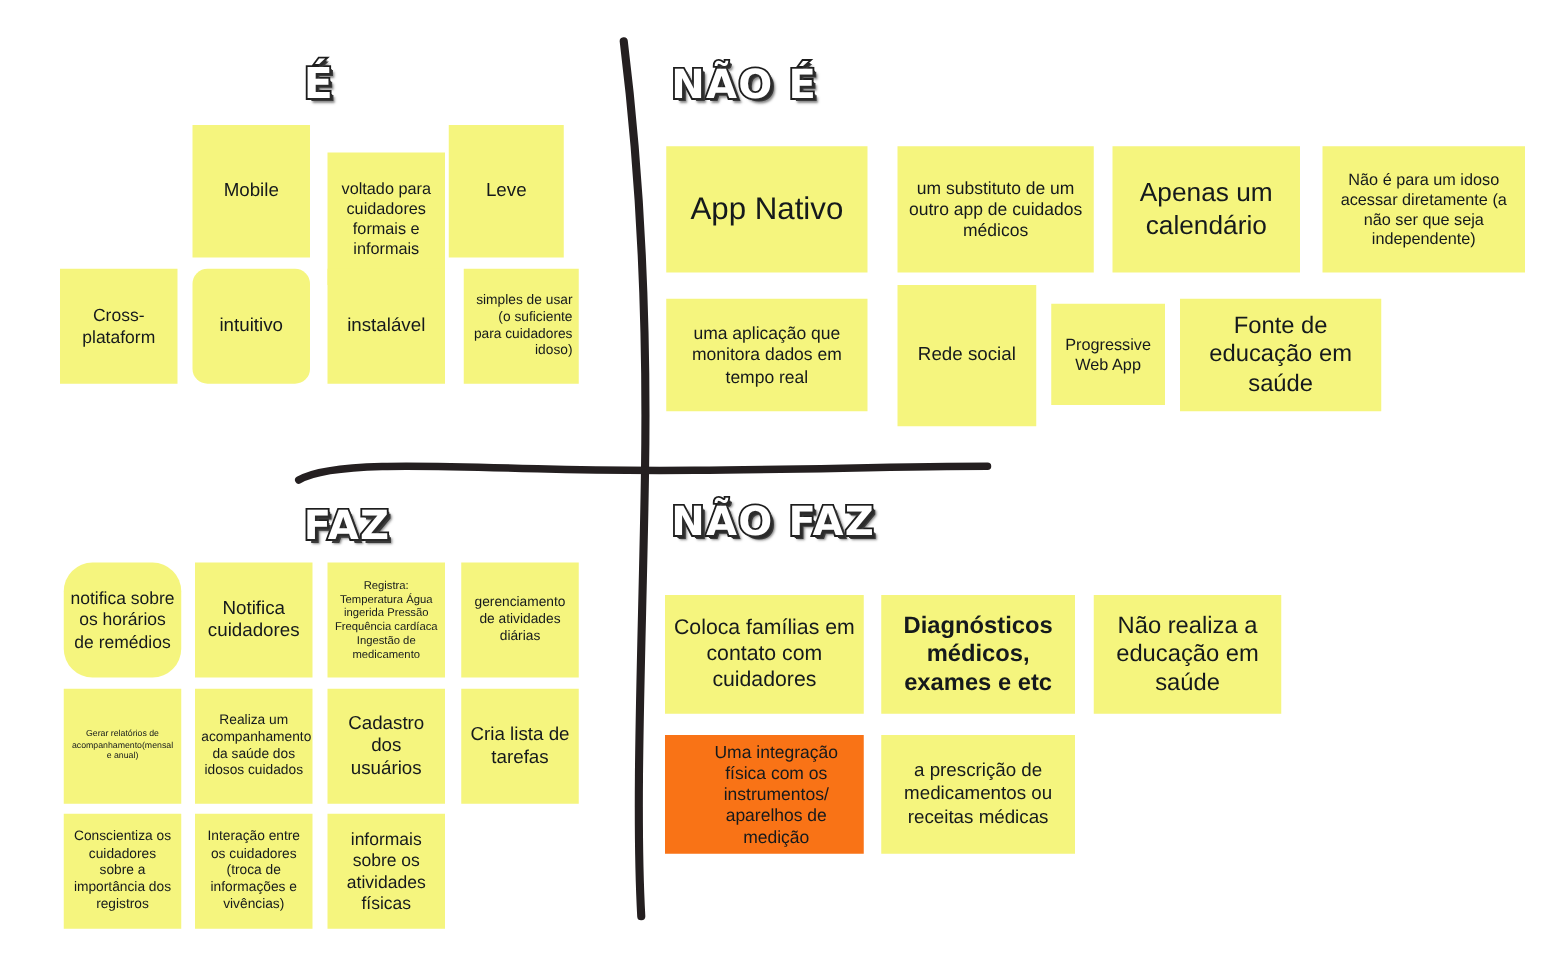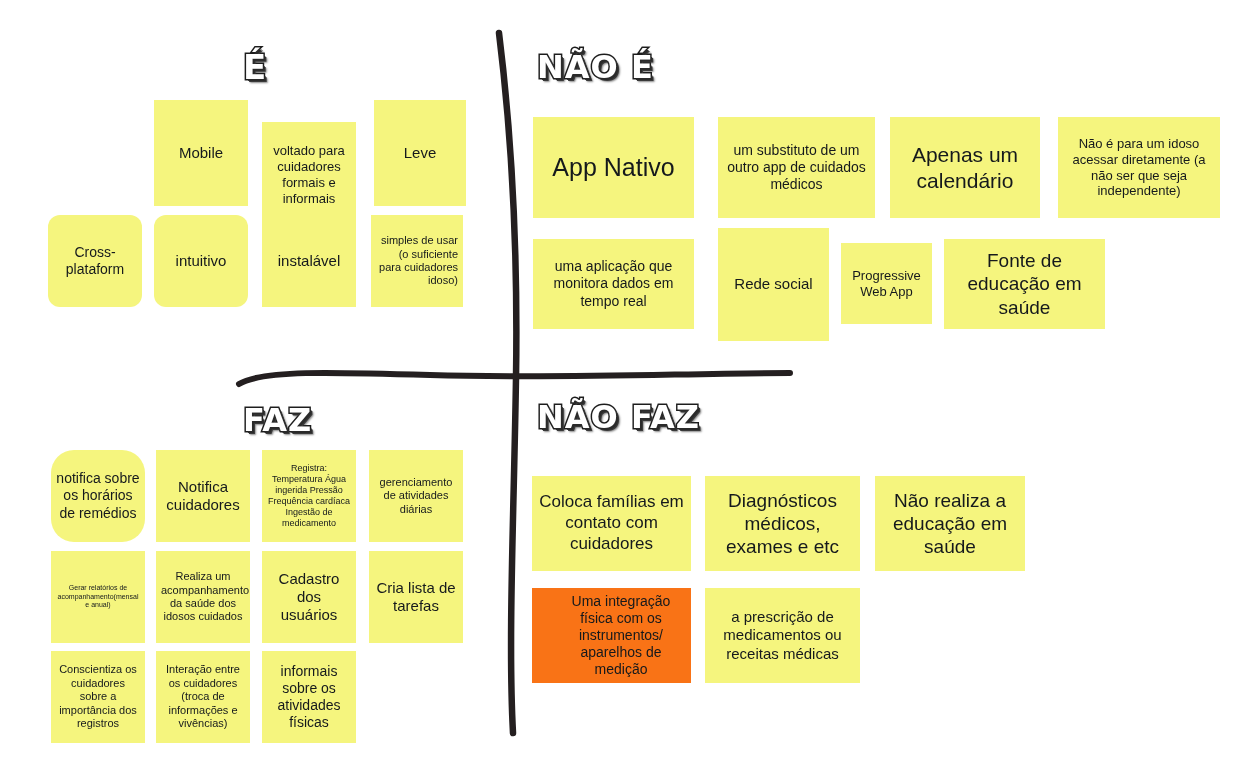--- a/index.html
+++ b/index.html
@@ -68,24 +68,24 @@
   </svg>
 
   <div id="layers">
       <div class="quad-title" style="left: 243px; top: 47px; font-size: 34px;">É</div>
       <div class="note" style="left: 154px; top: 100px; width: 94px; height: 106px; background: rgb(245, 245, 126);">
         <span style="font-size: 15px;">Mobile</span>
       </div>
       <div class="note" style="left: 262px; top: 100px; width: 94px; height: 106px; background: rgb(245, 245, 126); margin-top: 22px;">
         <span style="font-size: 13px;">voltado para cuidadores formais e informais</span>
       </div>
-      <div class="note" style="left: 374px; top: 100px; width: 92px; height: 106px; background: rgb(245, 245, 126);">
+      <div class="note" style="left: 359px; top: 100px; width: 92px; height: 106px; background: rgb(245, 245, 126);">
         <span style="font-size: 15px;">Leve</span>
       </div>
-      <div class="note" style="left: 48px; top: 215px; width: 94px; height: 92px; background: rgb(245, 245, 126); border-radius: 12px;">
+      <div class="note" style="left: 48px; top: 215px; width: 94px; height: 92px; background: rgb(245, 245, 126);">
         <span style="font-size: 14px;">Cross-plataform</span>
       </div>
       <div class="note" style="left: 154px; top: 215px; width: 94px; height: 92px; background: rgb(245, 245, 126); border-radius: 12px;">
         <span style="font-size: 15px;">intuitivo</span>
       </div>
       <div class="note" style="left: 262px; top: 215px; width: 94px; height: 92px; background: rgb(245, 245, 126);">
         <span style="font-size: 15px;">instalável</span>
       </div>
       <div class="note" style="left: 371px; top: 215px; width: 92px; height: 92px; background: rgb(245, 245, 126); text-align: right;">
         <span style="font-size: 11px;">simples de usar (o suficiente para cuidadores idoso)</span>
@@ -146,21 +146,21 @@
       <div class="note" style="left: 156px; top: 651px; width: 94px; height: 92px; background: rgb(245, 245, 126);">
         <span style="font-size: 11px;">Interação entre os cuidadores (troca de informações e vivências)</span>
       </div>
       <div class="note" style="left: 262px; top: 651px; width: 94px; height: 92px; background: rgb(245, 245, 126);">
         <span style="font-size: 14px;">informais sobre os atividades físicas</span>
       </div>
       <div class="quad-title" style="left: 537px; top: 398px; font-size: 32px;">NÃO FAZ</div>
       <div class="note" style="left: 532px; top: 476px; width: 159px; height: 95px; background: rgb(245, 245, 126);">
         <span style="font-size: 17px;">Coloca famílias em contato com cuidadores</span>
       </div>
-      <div class="note" style="left: 705px; top: 476px; width: 155px; height: 95px; background: rgb(245, 245, 126);">
+      <div class="note" style="left: 705px; top: 476px; width: 155px; height: 95px; background: rgb(245, 245, 126); font-weight: bold;">
         <span style="font-size: 19px;">Diagnósticos médicos, exames e etc</span>
       </div>
       <div class="note" style="left: 875px; top: 476px; width: 150px; height: 95px; background: rgb(245, 245, 126);">
         <span style="font-size: 19px;">Não realiza a educação em saúde</span>
       </div>
       <div class="note" style="left: 532px; top: 588px; width: 159px; height: 95px; background: #f97316; padding-left: 24px;">
         <span style="font-size: 14px;">Uma integração física com os instrumentos/ aparelhos de medição</span>
       </div>
       <div class="note" style="left: 705px; top: 588px; width: 155px; height: 95px; background: rgb(245, 245, 126);">
         <span style="font-size: 15px;">a prescrição de medicamentos ou receitas médicas</span>

